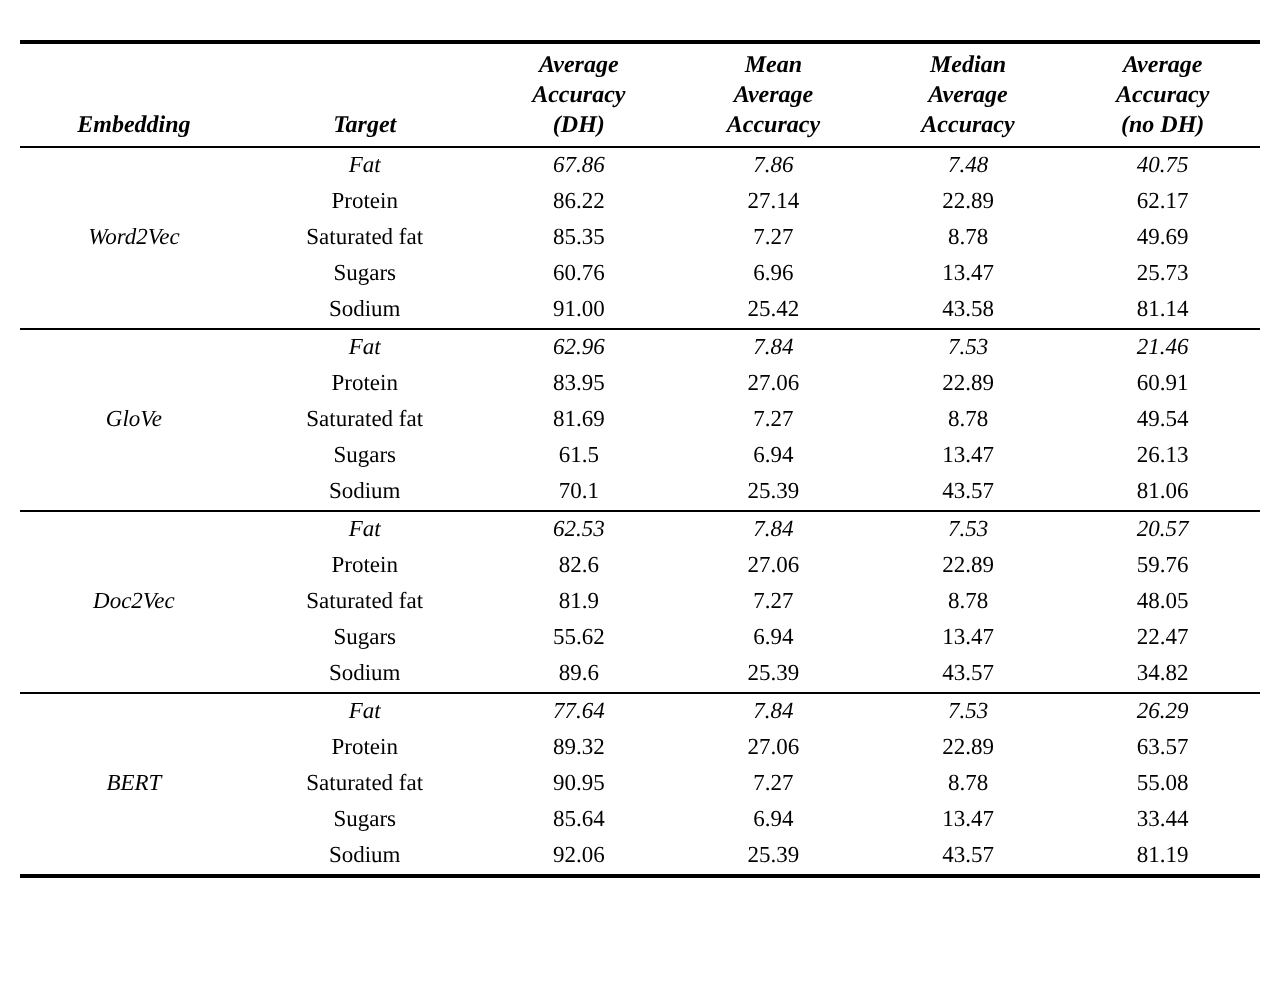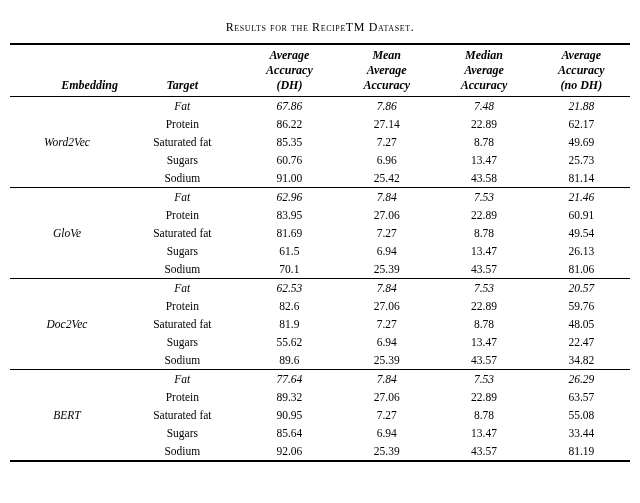--- a/index.html
+++ b/index.html
@@ -38,21 +38,21 @@
     }
     th, td {
       padding: 3px 6px;
       text-align: center;
       vertical-align: middle;
     }
     th {
       font-weight: bold;
     }
     th.embedding {
-      text-align: right;
+      text-align: center;
       vertical-align: bottom;
     }
     th.target {
       text-align: center;
       vertical-align: bottom;
       margin-top: 15px;
     }
     .group-row td {
       border-top: 1px solid #000;
       font-style: italic;
@@ -66,40 +66,39 @@
     }
     .header-row th {
       font-size: 12px;
       font-style: italic;
     }
   </style>
 </head>
 <body>
 
 <div class="container">
-  <div class="title">Results for the RecipeTM Dataset.</div>
   <table>
     <thead>
       <tr class="header-row">
         <th class="embedding">Embedding</th>
         <th class="target">Target</th>
         <th>Average<br>Accuracy<br>(DH)</th>
         <th>Mean<br>Average<br>Accuracy</th>
         <th>Median<br>Average<br>Accuracy</th>
         <th>Average<br>Accuracy<br>(no DH)</th>
       </tr>
     </thead>
     <tbody id="table-body">
     <tr class="group-row">
           <td rowspan="5" class="embedding-cell">Word2Vec</td>
           <td>Fat</td>
           <td>67.86</td>
           <td>7.86</td>
           <td>7.48</td>
-          <td>21.88</td>
+          <td>40.75</td>
         </tr>
         <tr>
           <td>Protein</td>
           <td>86.22</td>
           <td>27.14</td>
           <td>22.89</td>
           <td>62.17</td>
         </tr>
         <tr>
           <td>Saturated fat</td>

